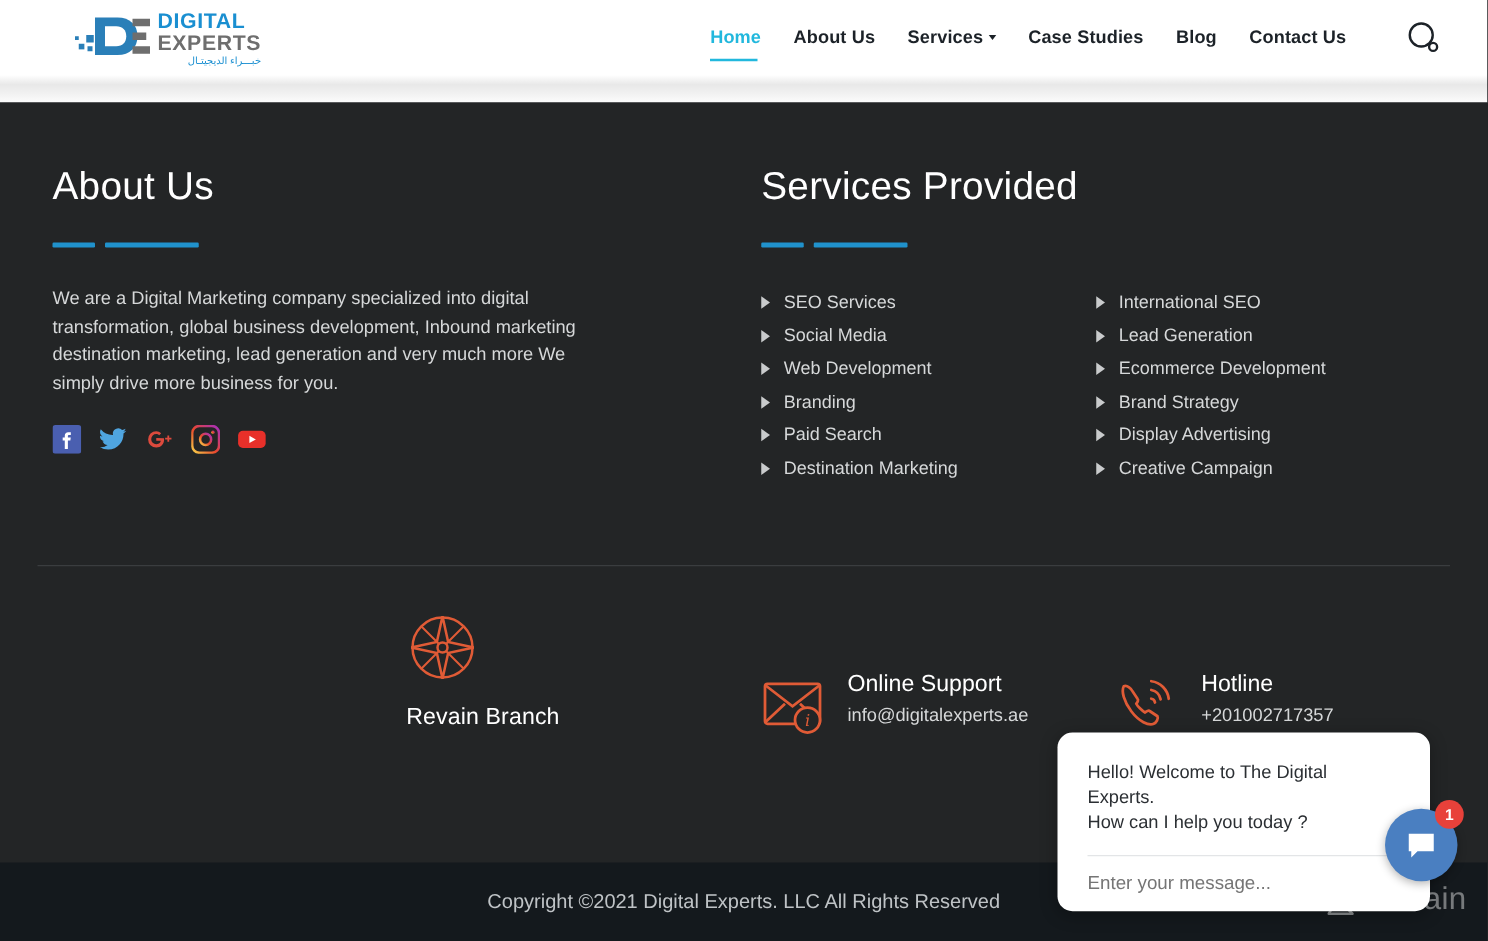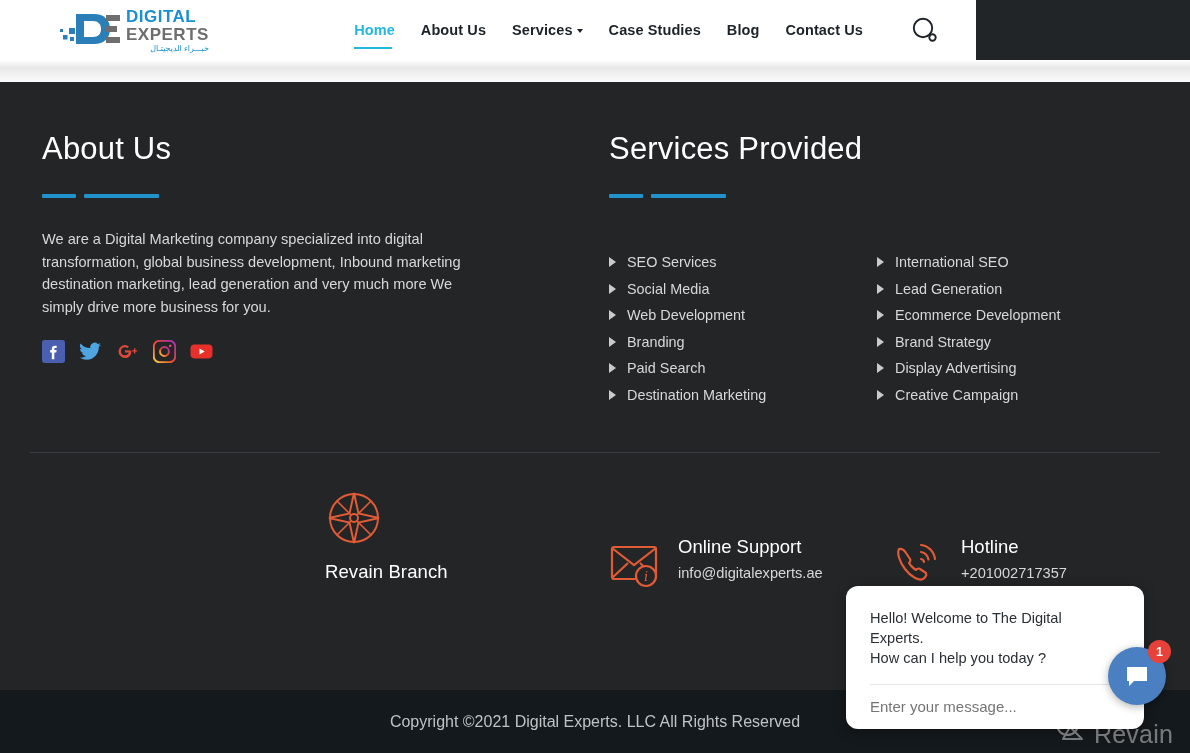--- a/index.html
+++ b/index.html
@@ -7,21 +7,21 @@
     width: 1190px; height: 753px;
     font-family: "Liberation Sans", sans-serif;
     background: #222527;
     overflow: hidden;
   }
   .page { position: relative; width: 1190px; height: 753px; }
 
   
   .header {
     position: absolute; top: 0; left: 0;
-    width: 976px; height: 60px;
+    width: 1190px; height: 60px;
     background: #ffffff;
     display: flex; align-items: center;
   }
   .header-strip {
     position: absolute; top: 60px; left: 0;
     width: 1190px; height: 22px;
     background: linear-gradient(to bottom, #ffffff 0%, #e8e8e8 35%, #f2f2f2 70%, #fcfcfc 100%);
   }
   .logo-wrap {
     position: absolute; left: 60px; top: 8px;
@@ -91,21 +91,21 @@
 
   .about-text {
     margin-top: 30px;
     font-size: 14.6px; line-height: 22.6px; color: #d6d8d9;
     width: 450px;
   }
   .social-row { margin-top: 22px; display: flex; gap: 14px; align-items: center; }
   .soc { width: 23px; height: 23px; cursor: pointer; display:block; }
 
   .serv-grid {
-    margin-top: 56px;
+    margin-top: 36px;
     display: grid; grid-template-columns: 268px 1fr; row-gap: 10.5px;
   }
   .serv-item {
     display: flex; align-items: center; gap: 11px;
     font-size: 14.4px; color: #d6d8d9; cursor: pointer;
   }
   .tri {
     width: 0; height: 0; flex: none;
     border-top: 5px solid transparent;
     border-bottom: 5px solid transparent;
@@ -178,21 +178,20 @@
 
   
   .watermark {
     position: absolute; left: 1055px; top: 704px;
     display: flex; align-items: center; gap: 9px;
     z-index: 25; opacity: .42;
   }
   .wm-text {
     font-size: 25px; color: #ffffff; font-weight: normal;
     letter-spacing: .2px;
-    margin-top: 16px;
   }
 </style>
 </head>
 <body>
 
 <div class="page">
 
   <div class="header">
 
     <div class="logo-wrap">

